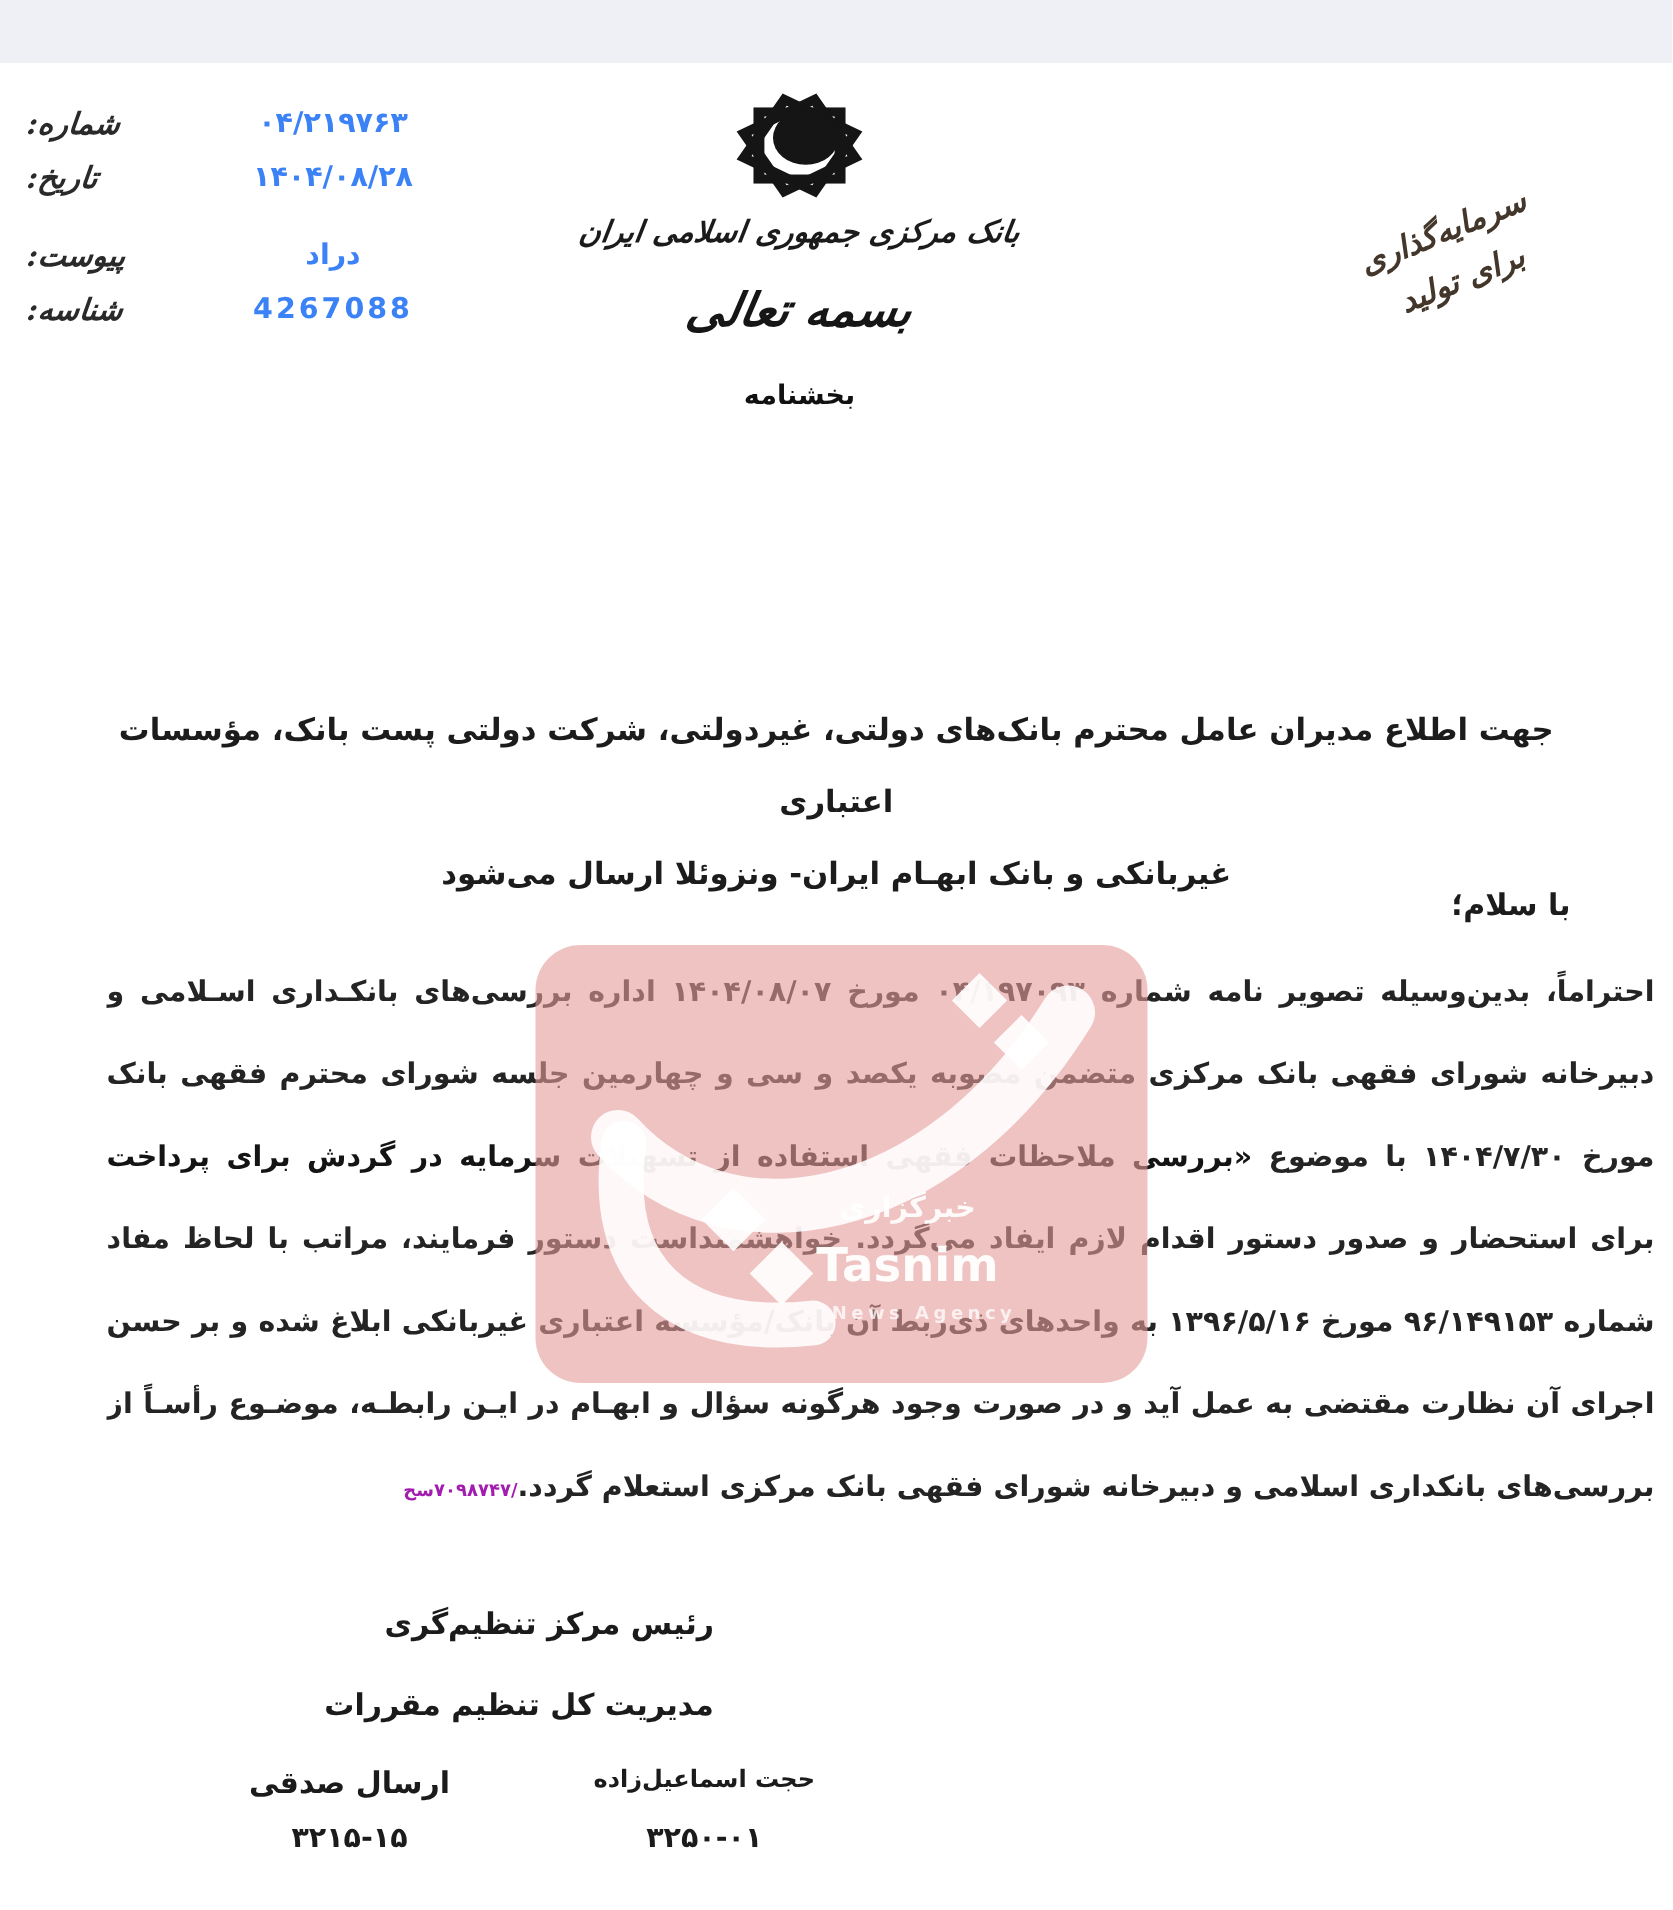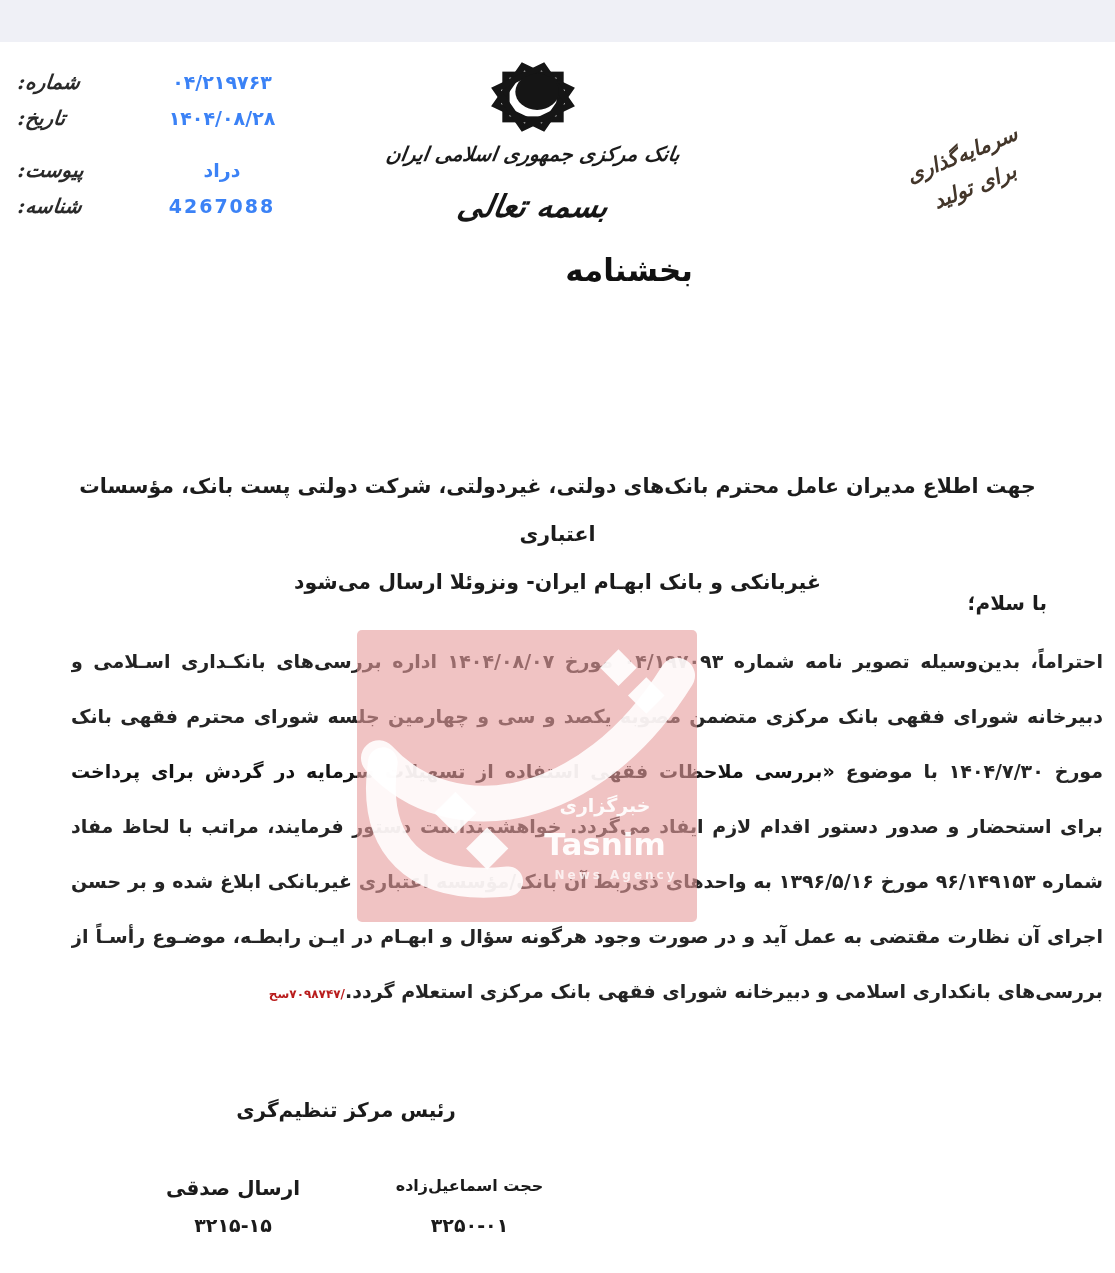--- a/index.html
+++ b/index.html
@@ -16,21 +16,21 @@
   .meta-value{direction:ltr;unicode-bidi:bidi-override;width:160px;text-align:center;
               font-weight:bold;font-size:19px;letter-spacing:2px;color:#3b82f6;}
 
   
   .letterhead{position:absolute;left:373px;top:12px;width:320px;text-align:center;}
   .logo-wrap{width:104px;height:86px;margin:0 auto;}
   .bank-name{margin-top:2px;font-family:"DejaVu Serif",serif;font-style:italic;font-weight:bold;
              font-size:20px;color:#1b1b1b;direction:rtl;transform:skewX(-8deg);}
   .besmele{margin-top:22px;font-family:"DejaVu Serif",serif;font-style:italic;font-weight:bold;
            font-size:31px;color:#161616;direction:rtl;transform:skewX(-10deg);}
-  .doc-type{margin-top:28px;font-weight:bold;font-size:31px;color:#111;direction:rtl;letter-spacing:1px;text-align:right;}
+  .doc-type{margin-top:28px;font-weight:bold;font-size:18px;color:#111;direction:rtl;letter-spacing:1px;}
 
   
   .slogan{position:absolute;left:905px;top:92px;width:150px;height:130px;
           transform:rotate(-22deg);text-align:center;direction:rtl;
           font-family:"DejaVu Serif",serif;font-style:italic;font-weight:bold;
           font-size:21px;line-height:34px;color:#43362a;transform-origin:center;}
 
   
   .addressee{position:absolute;left:60px;top:420px;width:995px;text-align:center;direction:rtl;
              font-weight:bold;font-size:20.5px;line-height:48px;color:#1c1c1c;}
@@ -39,36 +39,36 @@
               font-weight:bold;font-size:20px;color:#1c1c1c;padding-right:28px;box-sizing:border-box;}
 
   
   .body-par{position:absolute;left:71px;top:592px;width:1032px;direction:rtl;color:#242424;}
   .bline{height:55px;line-height:55px;font-size:19px;font-weight:600;
          text-align:justify;text-align-last:justify;overflow:hidden;}
   .bline.first .seg-n{padding-right:0;}
   .bline.last{text-align:right;text-align-last:right;}
   .seg-n{font-weight:600;}
   .seg-b{font-weight:800;color:#141414;}
-  .seg-sm{font-weight:600;font-size:12px;color:#b91c1c;}
+  .seg-sm{font-weight:600;font-size:12px;color:#a21caf;}
 
   
-  .watermark{position:absolute;left:357px;top:588px;width:340px;height:292px;
-             background:rgba(230,155,155,0.60);border-radius:5px;z-index:5;}
+  .watermark{position:absolute;left:357px;top:588px;width:408px;height:292px;
+             background:rgba(230,155,155,0.60);border-radius:30px;z-index:5;}
   .wm-svg{position:absolute;left:0;top:0;width:100%;height:100%;}
   .wm-fa{position:absolute;left:178px;top:164px;width:140px;text-align:center;direction:rtl;
          color:rgba(255,255,255,0.92);font-weight:bold;font-size:19px;letter-spacing:5px;}
   .wm-en{position:absolute;left:170px;top:196px;width:156px;text-align:center;
          color:rgba(255,255,255,0.95);font-size:31px;font-weight:600;}
   .wm-sub{position:absolute;left:184px;top:238px;width:150px;text-align:center;
           color:rgba(255,255,255,0.75);font-size:12px;letter-spacing:3px;font-weight:bold;}
 
   
   .sig{position:absolute;direction:rtl;text-align:center;font-weight:bold;color:#1b1b1b;}
-  .sig-title1{left:216px;top:1056px;width:260px;font-size:20px;}
+  .sig-title1{left:216px;top:1028px;width:260px;font-size:20px;text-align:right;}
   .sig-title2{left:186px;top:1082px;width:320px;font-size:20px;}
   .sig-name-right{left:362px;top:1134px;width:215px;font-size:16px;}
   .sig-num-right{left:362px;top:1172px;width:215px;font-size:19px;}
   .sig-name-left{left:138px;top:1134px;width:190px;font-size:20px;}
   .sig-num-left{left:138px;top:1172px;width:190px;font-size:19px;}
   .sig-num{direction:ltr;unicode-bidi:bidi-override;letter-spacing:2px;}
 </style>
 </head>
 <body>
 
@@ -141,19 +141,20 @@
           <rect x="84" y="168" width="30" height="30" transform="rotate(45 99 183)"></rect>
           <rect x="116" y="204" width="30" height="30" transform="rotate(45 131 219)"></rect>
         </g>
       </svg>
       <div class="wm-fa">خبرگزاری</div>
       <div class="wm-en">Tasnim</div>
       <div class="wm-sub">News Agency</div>
     </div>
 
     <div class="sig sig-title1">رئیس مرکز تنظیم‌گری</div>
+    <div class="sig sig-title2">مدیریت کل تنظیم مقررات</div>
     <div class="sig sig-name-right">حجت اسماعیل‌زاده</div>
     <div class="sig sig-num-right"><span class="sig-num">۳۲۵۰-۰۱</span></div>
     <div class="sig sig-name-left">ارسال صدقی</div>
     <div class="sig sig-num-left"><span class="sig-num">۳۲۱۵-۱۵</span></div>
 
   </div>
 </div>
 
 </body></html>

